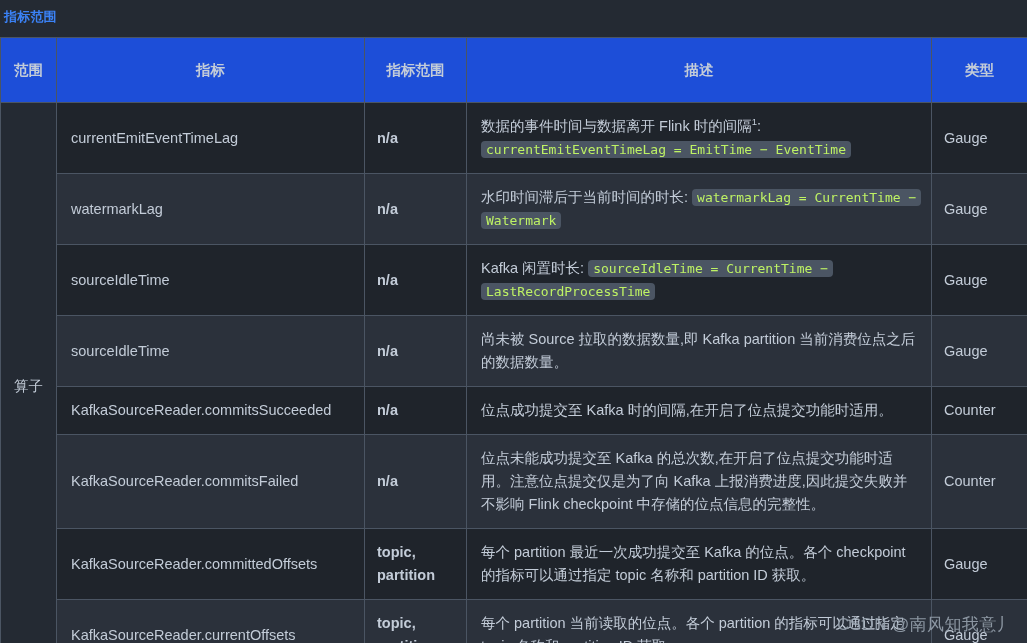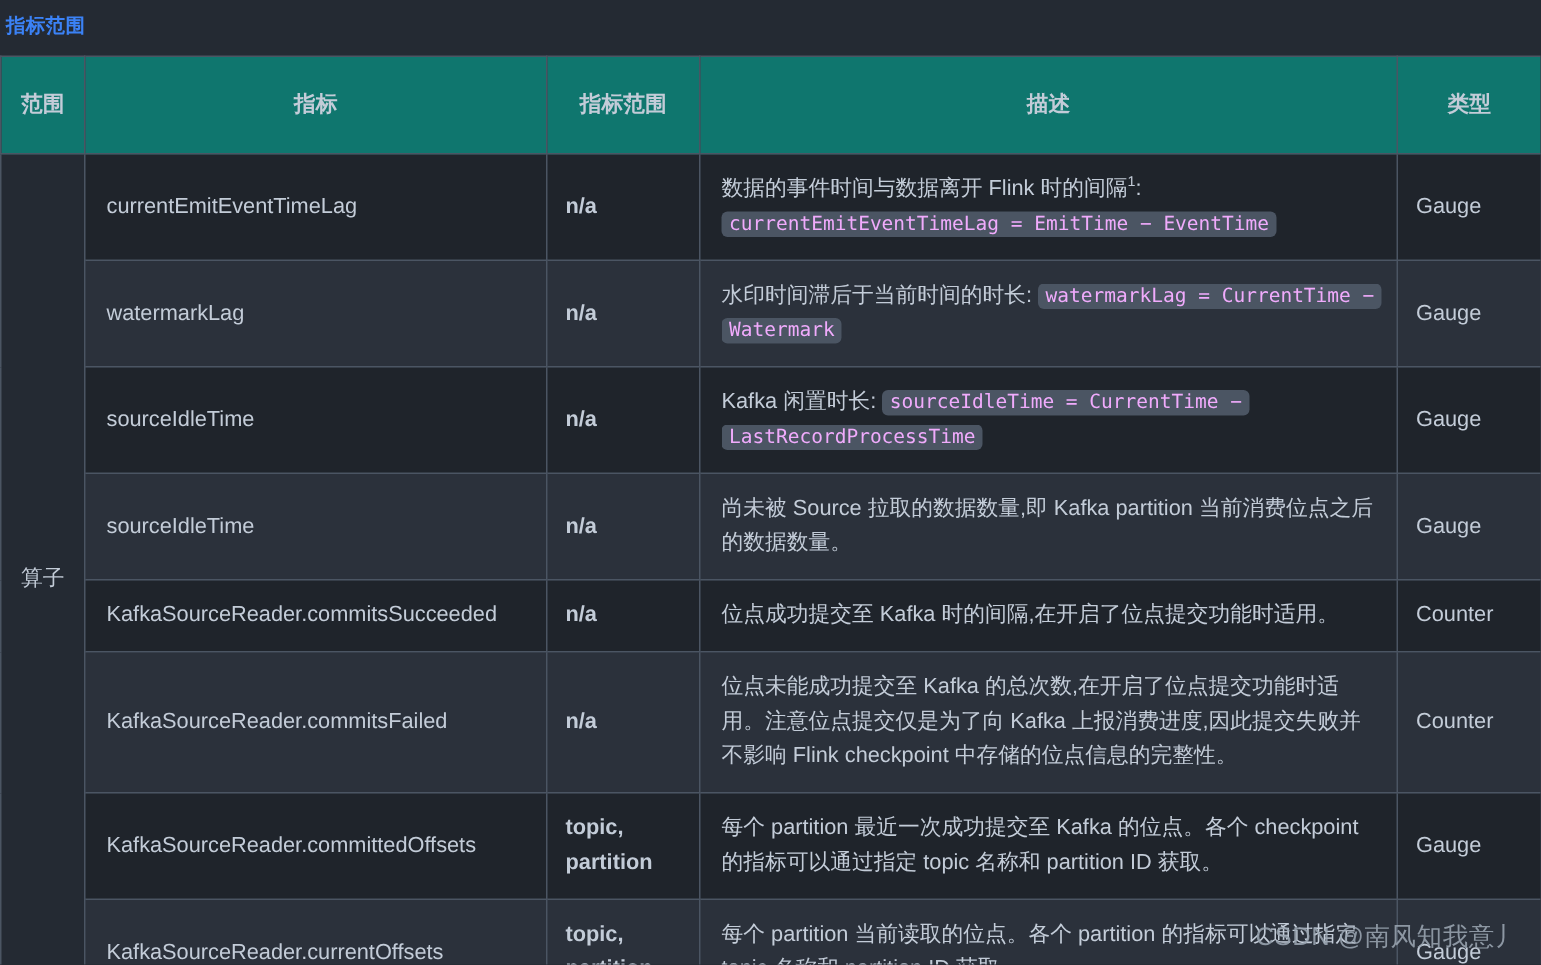--- a/index.html
+++ b/index.html
@@ -45,21 +45,21 @@
     border: 1px solid #4b5563;
     vertical-align: middle;
     font-size: 14.5px;
     line-height: 23px;
     color: #c3ccd8;
   }
   table.metrics thead th {
     text-align: center;
     font-weight: 700;
     padding: 14px 18px;
-    background: #0f766e;
+    background: #1d4ed8;
     height: 36px;
   }
   th.h-scope {
     width: 56px;
     padding-left: 4px !important;
     padding-right: 4px !important;
     word-break: break-all;
   }
   table.metrics tbody td {
     padding: 12px 14px;
@@ -89,21 +89,21 @@
     padding-left: 12px !important;
   }
   tbody tr.odd td { background: #1f242b; }
   tbody tr.even td { background: #2b313b; }
   tbody tr.odd td.scope-cell,
   tbody tr.even td.scope-cell { background: #242a33; }
 
   code.inline {
     font-family: "DejaVu Sans Mono", "Liberation Mono", monospace;
     background: #4b5563;
-    color: #f0abfc;
+    color: #bef264;
     border-radius: 4px;
     padding: 1px 5px;
     font-size: 13px;
     white-space: nowrap;
     line-height: 21px;
     box-decoration-break: clone;
     -webkit-box-decoration-break: clone;
   }
   sup.fn {
     font-size: 9.5px;

